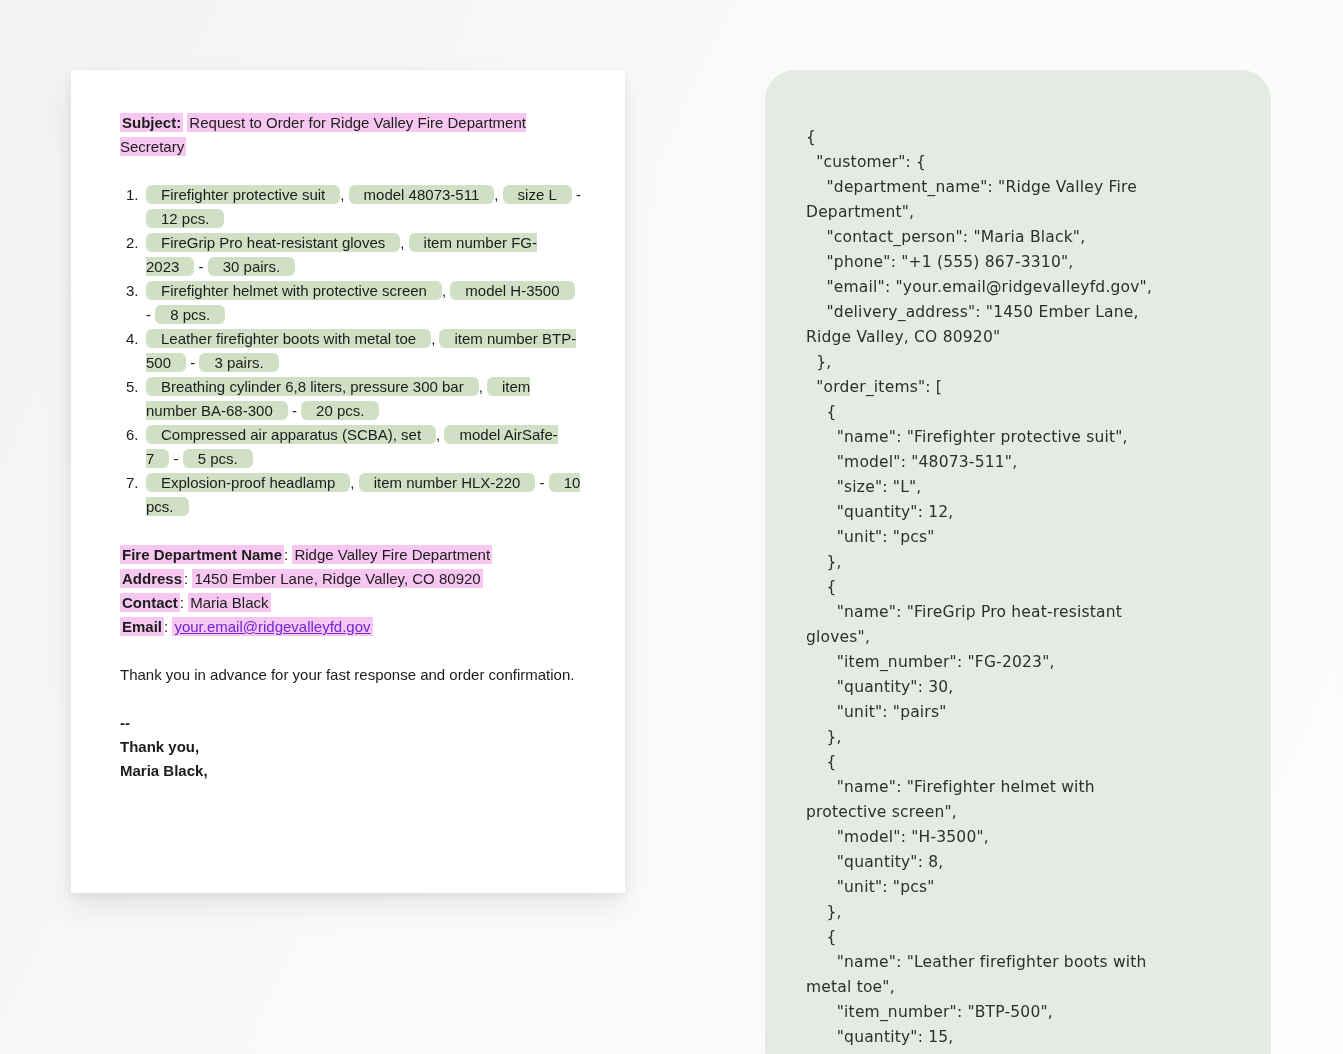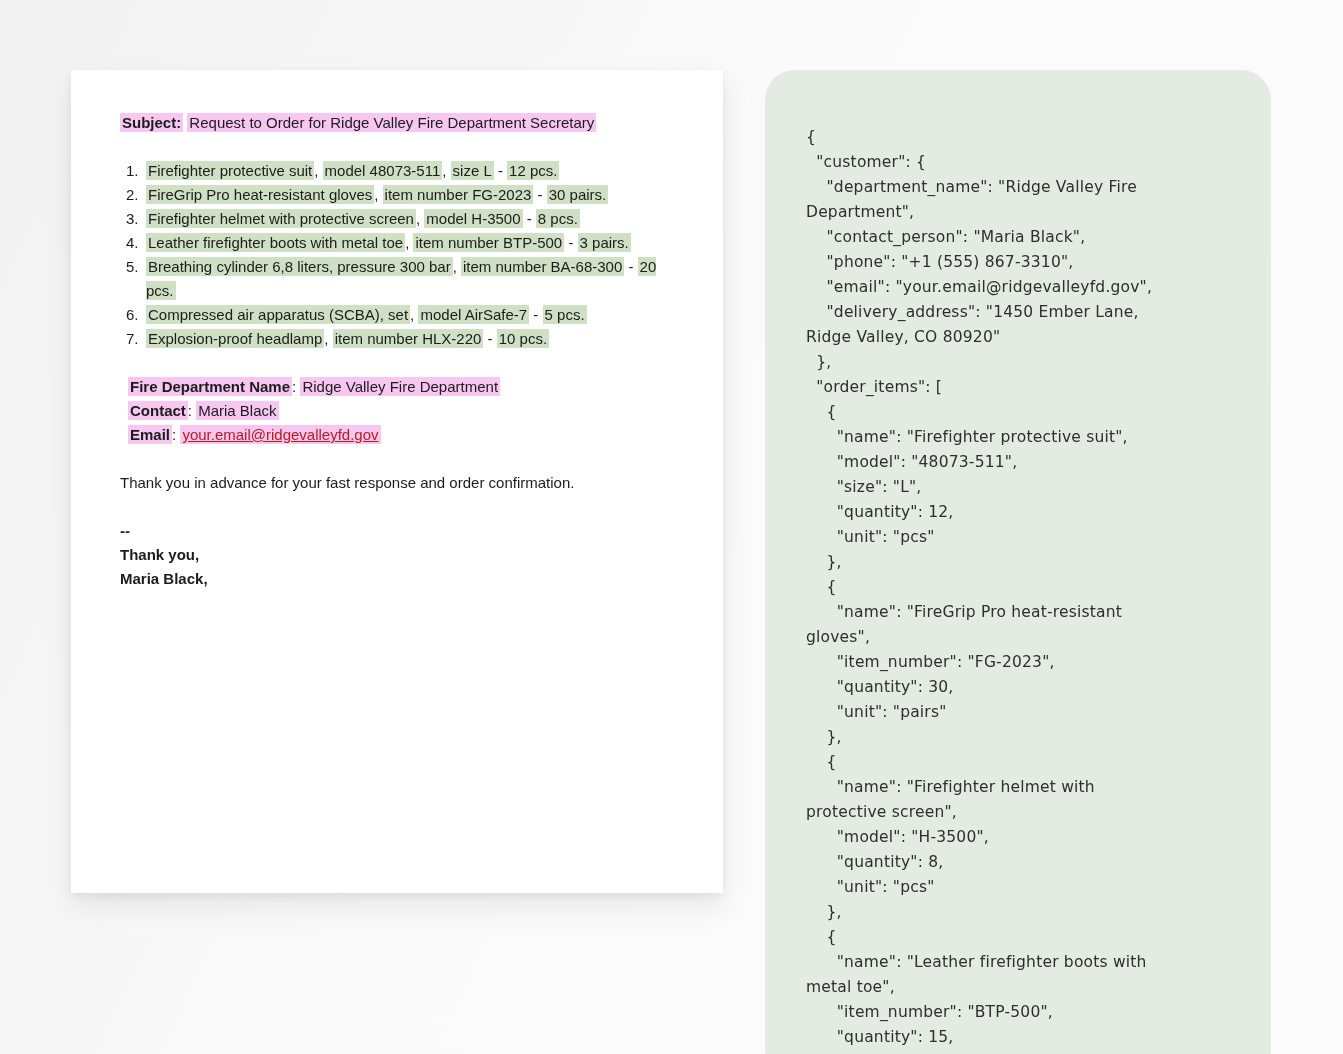--- a/index.html
+++ b/index.html
@@ -11,39 +11,39 @@
   html,body{margin:0;padding:0;}
   body{
     width:1343px;height:1054px;
     position:relative;overflow:hidden;
     background:linear-gradient(115deg,#f2f2f3 0%,#fafafb 45%,#fcfcfc 100%);
     font-family:"Liberation Sans",sans-serif;
   }
 
   
   .doc-card{
-    position:absolute;left:71px;top:70px;width:652px;height:823px;
+    position:absolute;left:71px;top:70px;width:554px;height:823px;
     background:#ffffff;
     box-shadow:0 14px 28px rgba(0,0,0,.08),0 3px 8px rgba(0,0,0,.06);
   }
   .doc-inner{
     padding:41px 44px 0 49px;
     font-size:15px;line-height:24px;color:#1c1c1c;
   }
   .para{margin:0 0 24px 0;}
   .hl-pink{background:var(--pink);padding:1px 2px;}
-  .hl-green{background:var(--green);padding:1px 2px;}
+  .hl-green{background:var(--green);padding:1px 15px;border-radius:6px;}
   b{font-weight:bold;}
 
   ol.olist{list-style:none;margin:0 0 24px 0;padding:0;}
   ol.olist li{position:relative;padding-left:26px;}
   ol.olist .num{position:absolute;left:6px;top:0;}
 
-  .contact-block{margin:0 0 24px 8px;}
-  .email-link{color:#b91c1c;text-decoration:underline;text-align:right;}
+  .contact-block{margin:0 0 24px 0;}
+  .email-link{color:#6d28d9;text-decoration:underline;text-align:right;}
 
   .signature-block{margin:0;font-weight:bold;}
 
   
   .json-panel{
     position:absolute;left:765px;top:70px;width:506px;height:1010px;
     background:var(--panel);border-radius:30px;overflow:hidden;
   }
   .json-code{
     padding:55px 24px 20px 41px;
@@ -70,20 +70,21 @@
         <li><span class="num">3.</span><span class="hl-green">Firefighter helmet with protective screen</span><span>, </span><span class="hl-green">model H-3500</span><span> - </span><span class="hl-green">8 pcs.</span></li>
         <li><span class="num">4.</span><span class="hl-green">Leather firefighter boots with metal toe</span><span>, </span><span class="hl-green">item number BTP-500</span><span> - </span><span class="hl-green">3 pairs.</span></li>
         <li><span class="num">5.</span><span class="hl-green">Breathing cylinder 6,8 liters, pressure 300 bar</span><span>, </span><span class="hl-green">item number BA-68-300</span><span> - </span><span class="hl-green">20 pcs.</span></li>
         <li><span class="num">6.</span><span class="hl-green">Compressed air apparatus (SCBA), set</span><span>, </span><span class="hl-green">model AirSafe-7</span><span> - </span><span class="hl-green">5 pcs.</span></li>
         <li><span class="num">7.</span><span class="hl-green">Explosion-proof headlamp</span><span>, </span><span class="hl-green">item number HLX-220</span><span> - </span><span class="hl-green">10 pcs.</span></li>
       </ol>
 
 
     <div class="contact-block">
         <div><b class="hl-pink">Fire Department Name</b>: <span class="hl-pink">Ridge Valley Fire Department</span></div>
+        <div><b class="hl-pink">Address</b>: <span class="hl-pink">1450 Ember Lane, Ridge Valley, CO 80920</span></div>
         <div><b class="hl-pink">Contact</b>: <span class="hl-pink">Maria Black</span></div>
         <div><b class="hl-pink">Email</b>: <a href="#" class="hl-pink email-link">your.email@ridgevalleyfd.gov</a></div>
       </div>
 
     <div class="para">Thank you in advance for your fast response and order confirmation.</div>
 
     <div class="signature-block">
       <div>--</div>
     <div>Thank you,</div>
         <div>Maria Black,</div>

